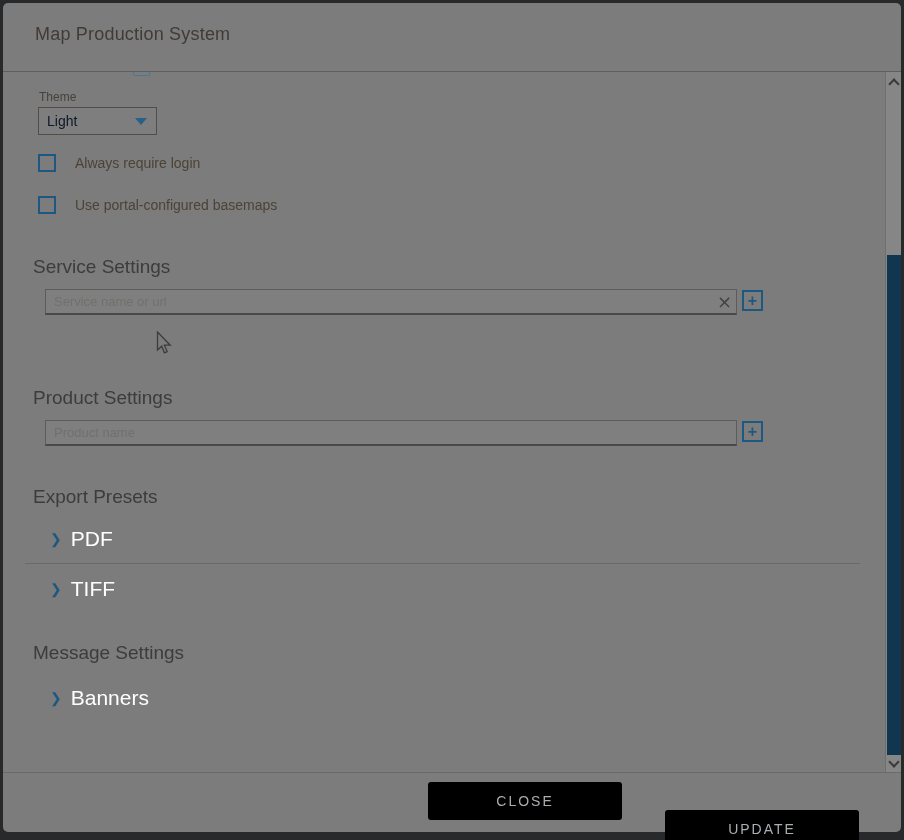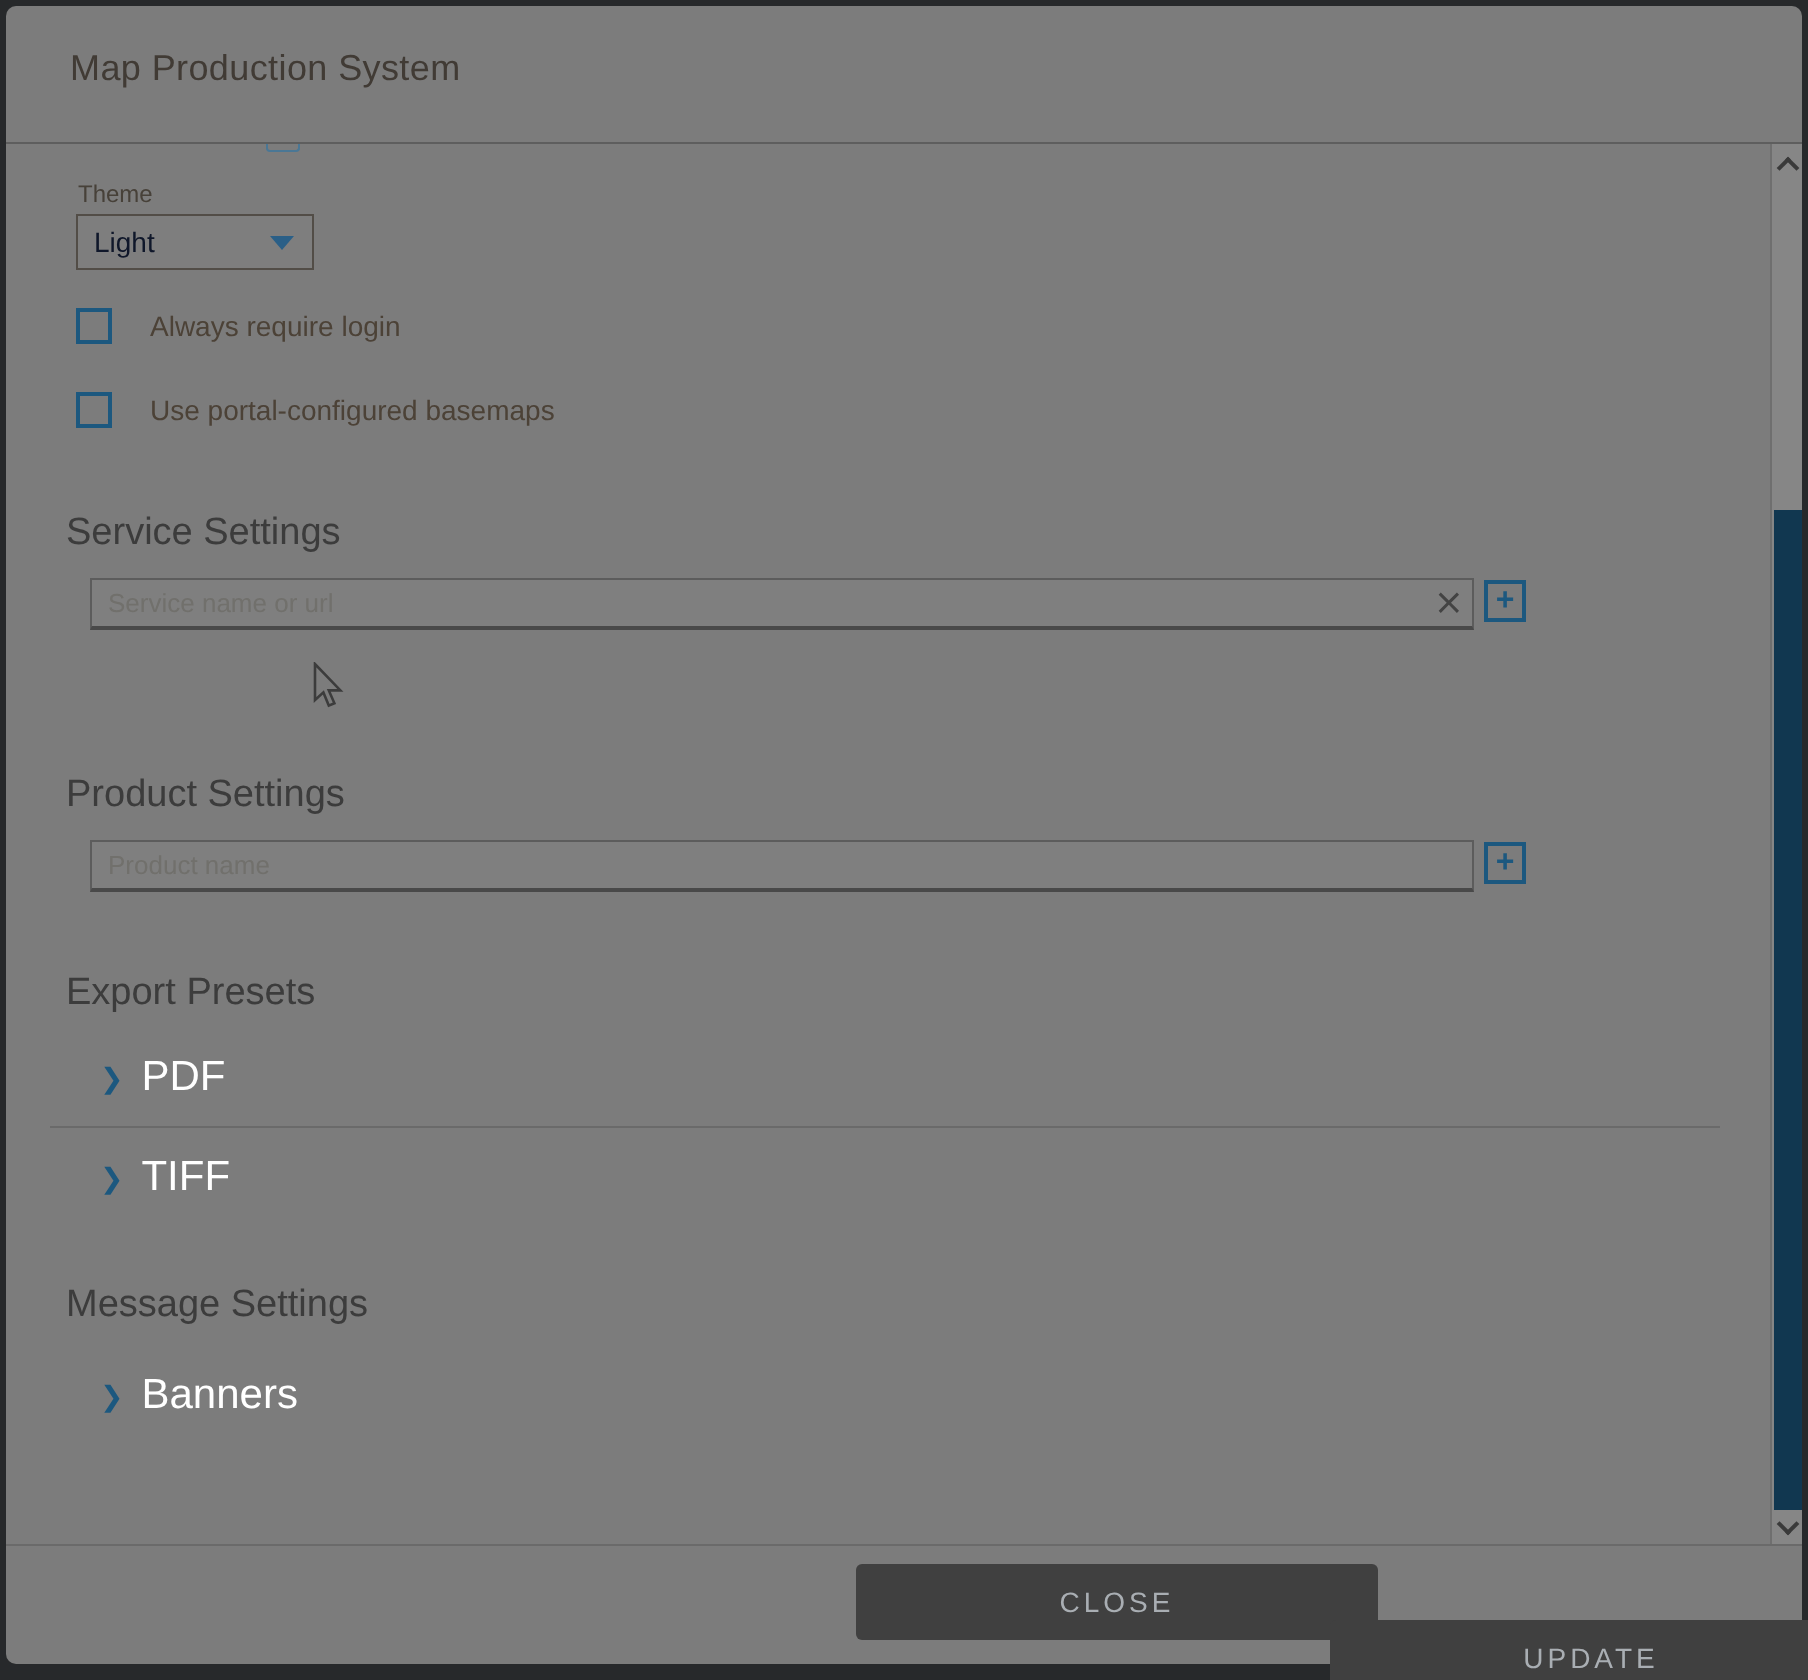--- a/index.html
+++ b/index.html
@@ -60,22 +60,22 @@
   .scroll-arrow-down { bottom:2px; }
   .scroll-arrow-up::before, .scroll-arrow-down::before { content:""; position:absolute; left:4px;
     width:6px; height:6px; border-left:2px solid #3a3a3a; border-top:2px solid #3a3a3a; }
   .scroll-arrow-up::before { top:6px; transform:rotate(45deg); }
   .scroll-arrow-down::before { top:3px; transform:rotate(225deg); }
   .scroll-thumb { position:absolute; left:1px; width:14px; top:183px; height:500px;
     background:#113750; cursor:pointer; }
   
   .dialog-footer { position:absolute; left:0; right:0; bottom:0; height:59px;
     border-top:1px solid #6a6a6a; }
-  .footer-btn { position:absolute; top:9px; width:261px; height:38px;
-    background:#404040; border:none; border-radius:3px; color:#a9aeb3;
+  .footer-btn { position:absolute; top:9px; width:194px; height:38px;
+    background:#000000; border:none; border-radius:3px; color:#a9aeb3;
     font-size:14px; font-weight:500; letter-spacing:2px; cursor:pointer;
     font-family:"Liberation Sans","DejaVu Sans",sans-serif; }
   .close-btn { left:425px; }
   .update-btn { left:662px;margin-top:28px; }
 </style>
 </head>
 <body>
 
 <div class="dialog">
 

